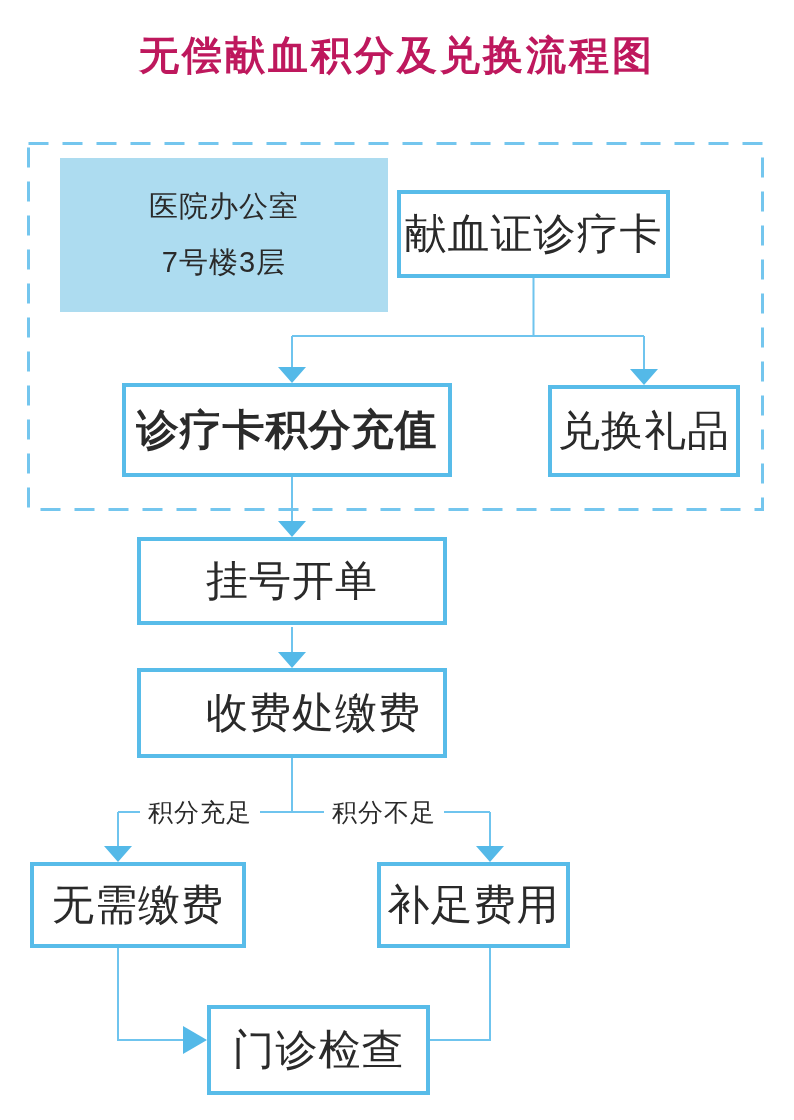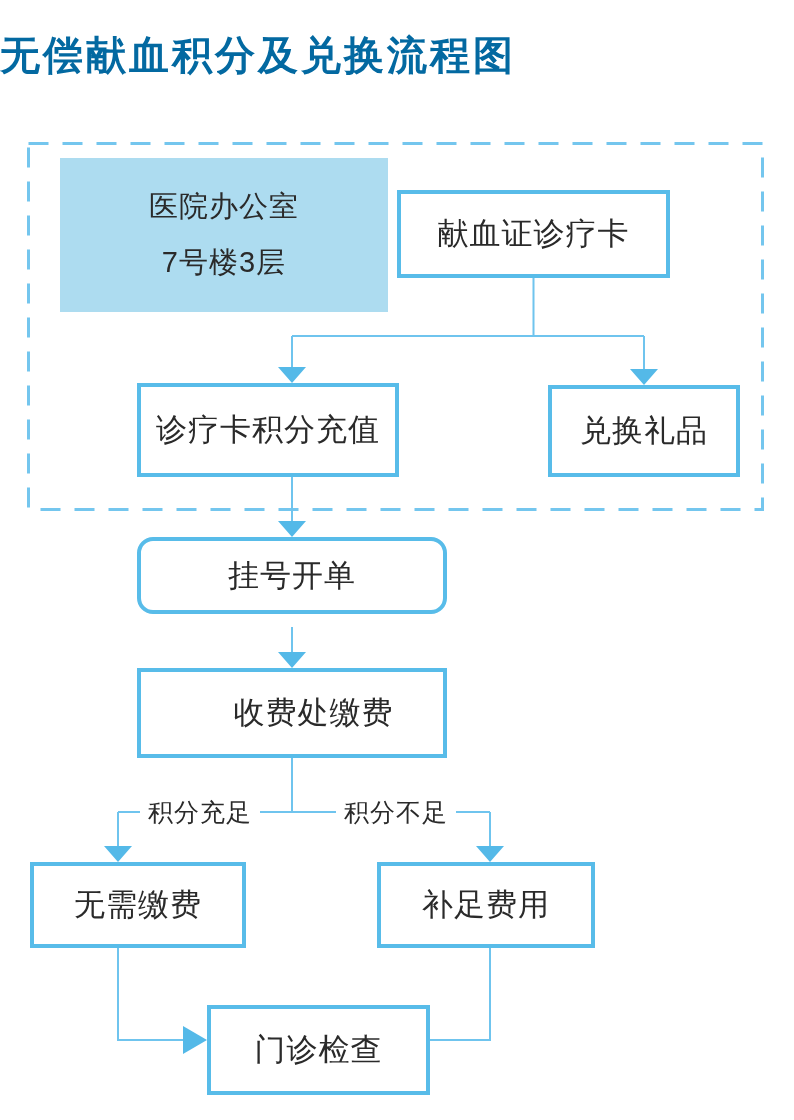--- a/index.html
+++ b/index.html
@@ -3,33 +3,33 @@
 <meta charset="utf-8">
 <style>
   html,body { margin:0; padding:0; background:#ffffff; }
   .canvas {
     position:relative; width:794px; height:1120px; background:#ffffff;
     font-family:"Liberation Sans", sans-serif; overflow:hidden;
     color:var(--text,#2a2a2a);
   }
   .title {
     position:absolute; left:0; right:0; top:28px; margin:0;
-    text-align:left; font-family:"Liberation Serif", serif;
-    font-size:40px; font-weight:bold; color:#0369a1; letter-spacing:3px;
+    text-align:center; font-family:"Liberation Serif", serif;
+    font-size:40px; font-weight:bold; color:#be185d; letter-spacing:3px;
   }
   .wires { position:absolute; left:0; top:0; }
   .group-rect {
     fill:none; stroke:var(--dash,#74c6ee); stroke-width:3;
     stroke-dasharray:20 14;
   }
   .line { fill:none; stroke:var(--line,#6fc4ee); stroke-width:2; }
   .arrow { fill:var(--arrow,#54b9e8); stroke:none; }
   .node {
     position:absolute; display:flex; align-items:center; justify-content:center;
-    box-sizing:border-box; font-size:31px; letter-spacing:1px; text-align:center;
+    box-sizing:border-box; font-size:42px; letter-spacing:1px; text-align:center;
   }
   .node.bordered { background:#ffffff; border:4px solid var(--accent,#58bce9); }
   .node.filled {
     background:var(--box-fill,#addcf0); flex-direction:column;
     justify-content:space-evenly; font-size:29px; padding:14px 8px;
   }
   .branch-label {
     position:absolute; transform:translate(-50%,-50%);
     background:#ffffff; padding:0 8px; font-size:25px; letter-spacing:1px;
     white-space:nowrap;
@@ -72,45 +72,45 @@
 
   <div class="node filled" style="left:60px; top:158px; width:328px; height:154px;">
     <div>医院办公室</div>
     <div>7号楼3层</div>
   </div>
 
   <div class="node bordered" style="left:397px; top:190px; width:273px; height:88px;">
     <span>献血证诊疗卡</span>
   </div>
 
-  <div class="node bordered" style="left:137px; top:383px; width:262px; height:94px;">
+  <div class="node bordered" style="left:122px; top:383px; width:330px; height:94px;font-weight:bold;">
     <span>诊疗卡积分充值</span>
   </div>
 
   <div class="node bordered" style="left:548px; top:385px; width:192px; height:92px;">
     <span>兑换礼品</span>
   </div>
 
-  <div class="node bordered" style="left:137px; top:537px; width:310px; height:77px;border-radius:16px;">
+  <div class="node bordered" style="left:137px; top:537px; width:310px; height:88px;">
     <span>挂号开单</span>
   </div>
 
   <div class="node bordered" style="left:137px; top:668px; width:310px; height:90px;padding-left:43px;">
     <span>收费处缴费</span>
   </div>
 
   <span class="branch-label" style="left:200px; top:812px;">积分充足</span>
 
-  <span class="branch-label" style="left:396px; top:812px;">积分不足</span>
+  <span class="branch-label" style="left:384px; top:812px;">积分不足</span>
 
   <div class="node bordered" style="left:30px; top:862px; width:216px; height:86px;">
     <span>无需缴费</span>
   </div>
 
-  <div class="node bordered" style="left:377px; top:862px; width:218px; height:86px;">
+  <div class="node bordered" style="left:377px; top:862px; width:193px; height:86px;">
     <span>补足费用</span>
   </div>
 
   <div class="node bordered" style="left:207px; top:1005px; width:223px; height:90px;">
     <span>门诊检查</span>
   </div>
 
 </div>
 
 </body></html>

